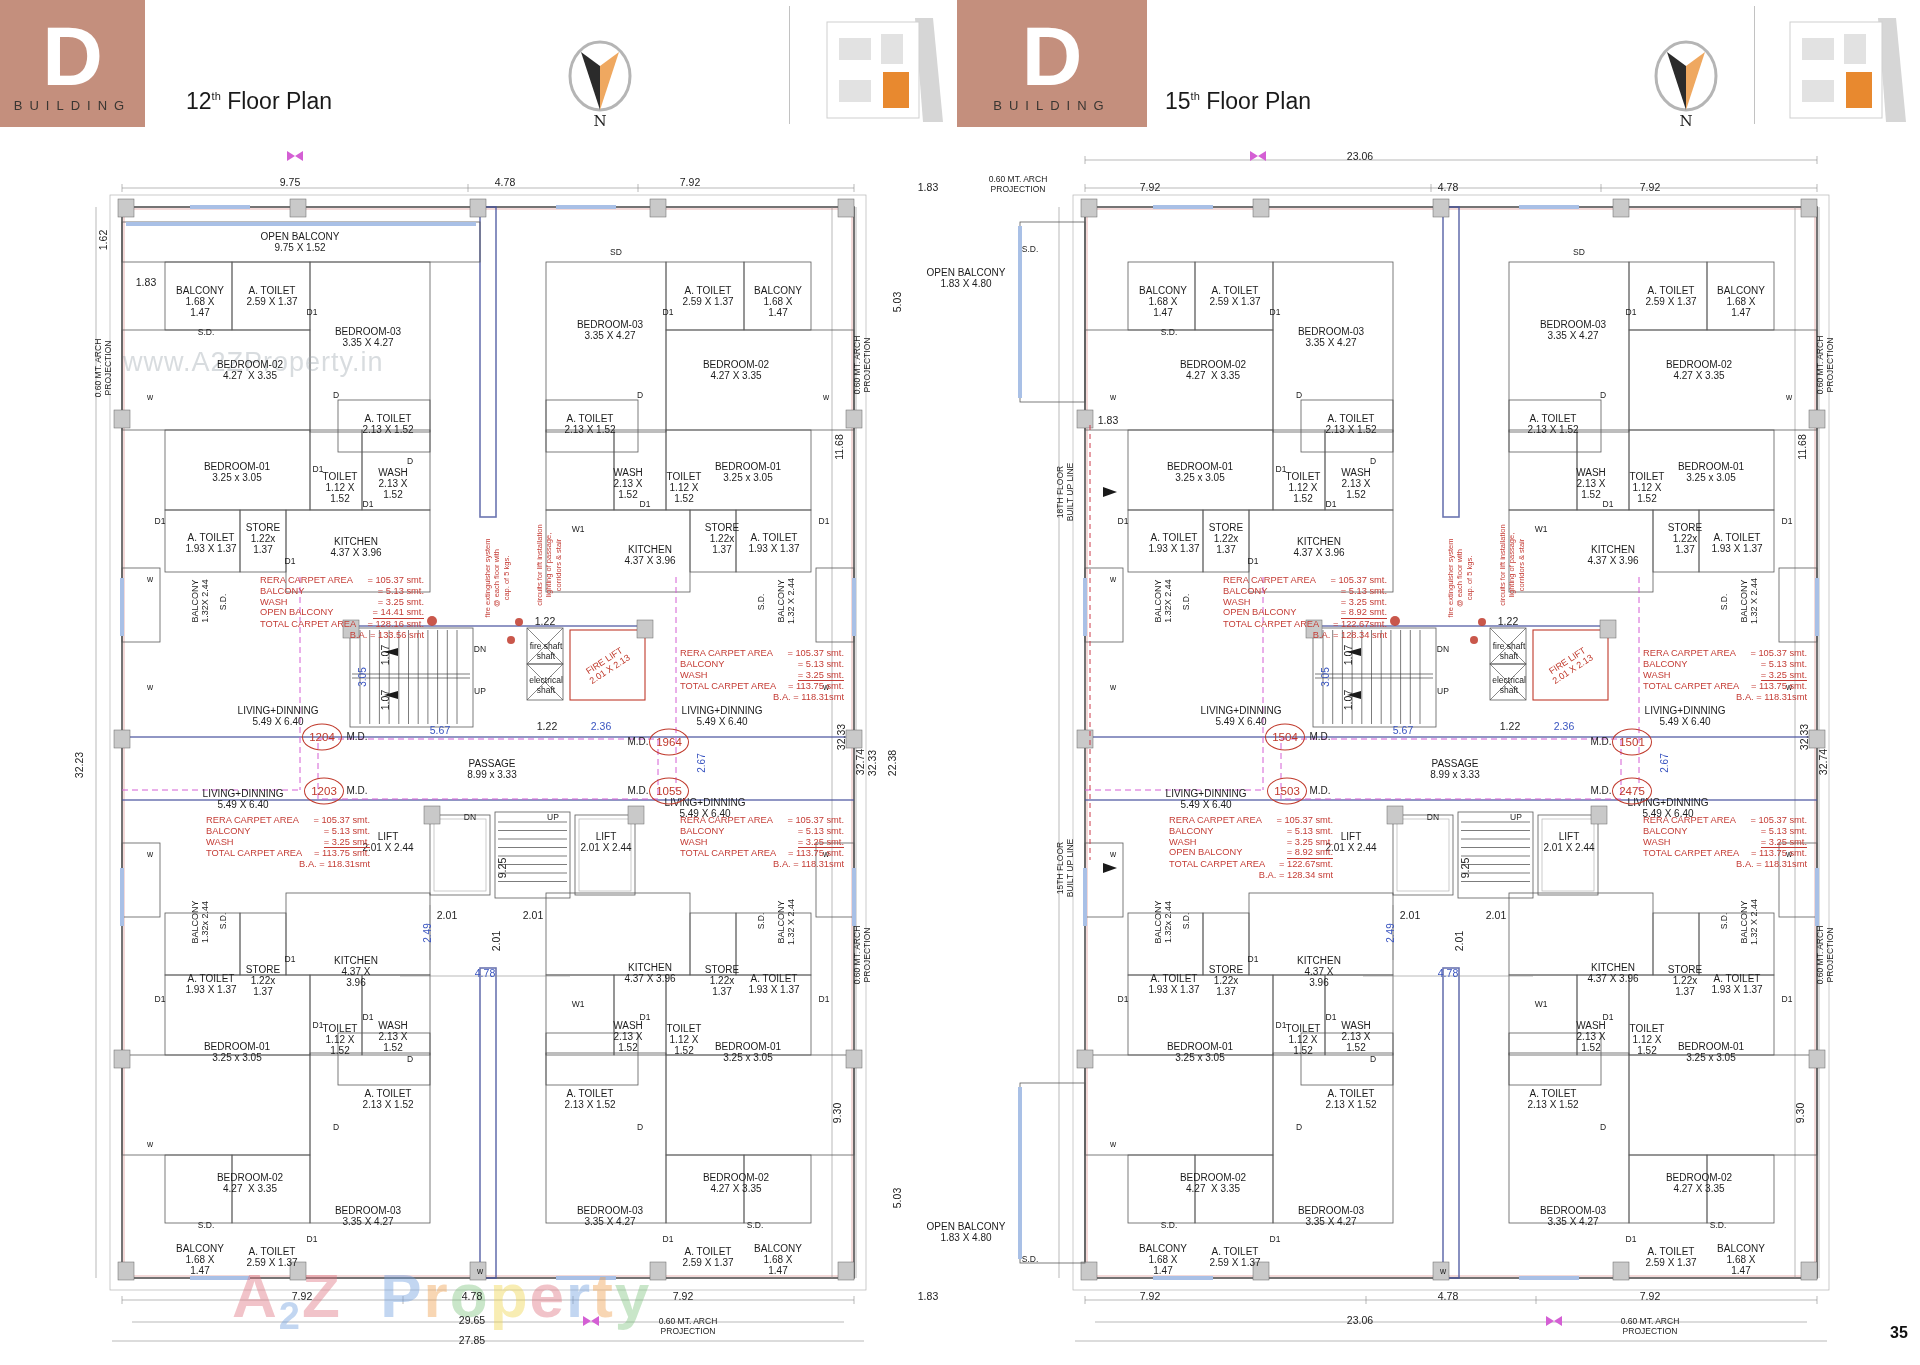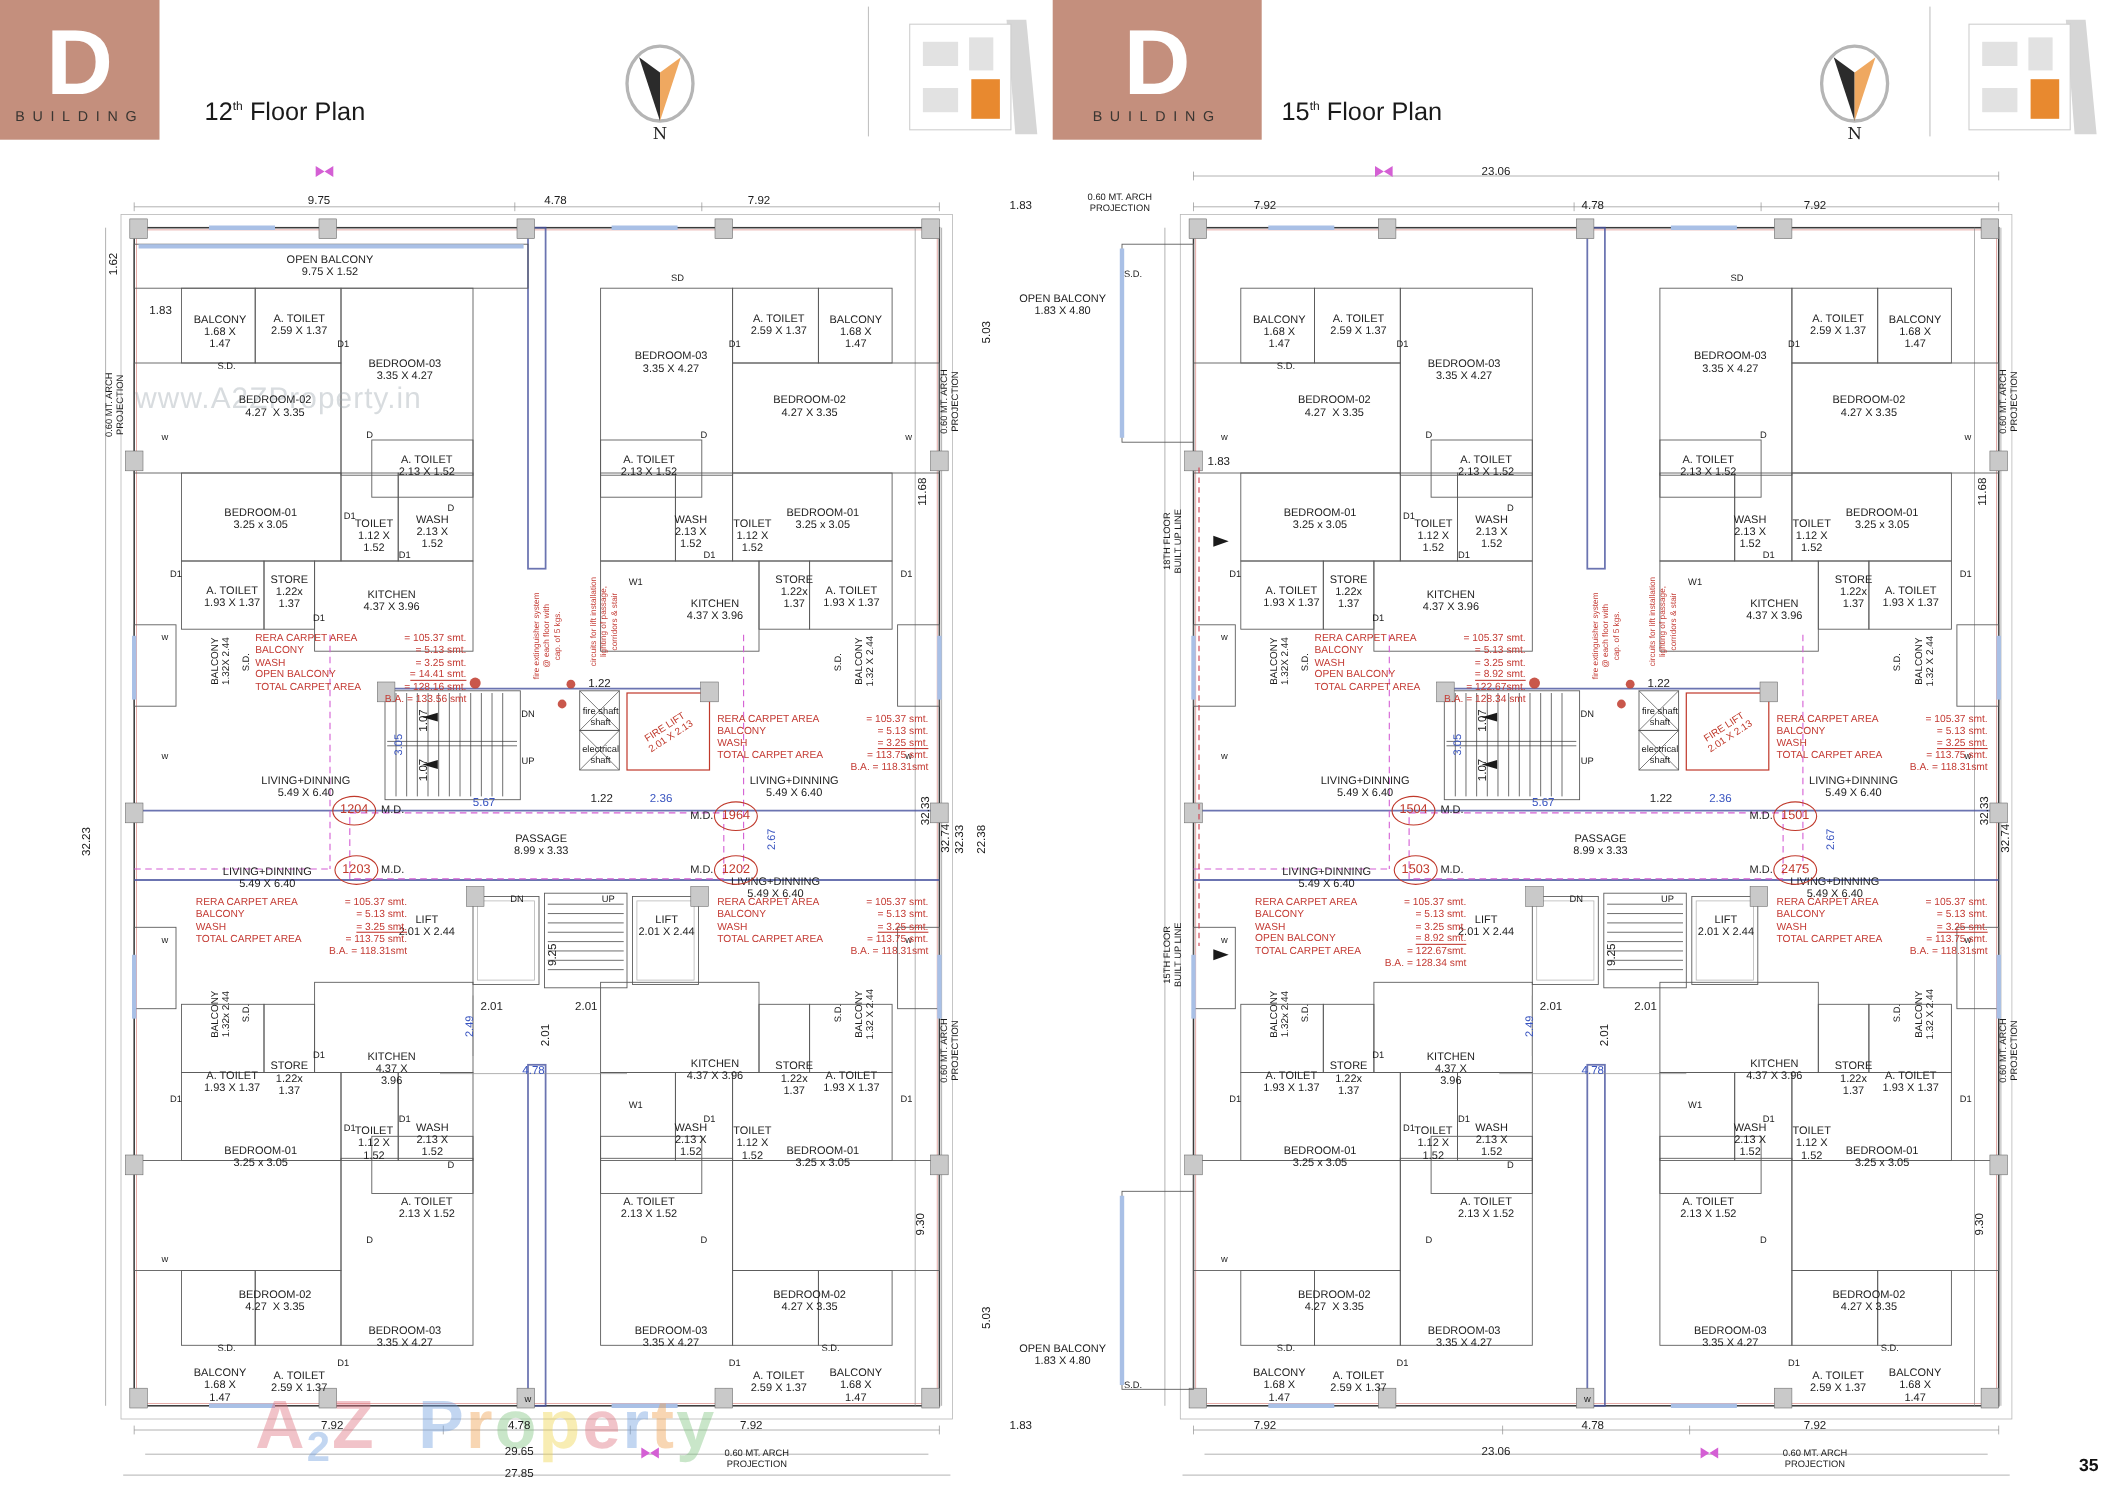--- a/index.html
+++ b/index.html
@@ -43,21 +43,21 @@
   .lb{font-size:10.5px;color:#3a55c0}
   .lbv{font-size:10px;color:#3a55c0;transform:translate(-50%,-50%) rotate(-90deg)}
   .lbkv{font-size:9px;transform:translate(-50%,-50%) rotate(-90deg)}
   .lsv{font-size:8.5px;transform:translate(-50%,-50%) rotate(-90deg)}
   .lrv{font-size:7.5px;color:#c43c35;line-height:1.25;transform:translate(-50%,-50%) rotate(-90deg)}
   .lrrot{font-size:9px;color:#c0392b;transform:translate(-50%,-50%) rotate(-33deg)}
   .ucircle{position:absolute;width:38px;height:25px;border:1.5px solid #c0392b;border-radius:50%;
            color:#c0392b;font-size:11.5px;text-align:center;line-height:24px;
            transform:translate(-50%,-50%);background:transparent;}
   .rera{position:absolute;width:192px;color:#c43c35;font-size:9.3px;line-height:1.16;}
-  .rera .rw{display:flex;justify-content:space-between;}
+  .rera .rw{display:flex;justify-content:space-between;margin-left:28px;}
   .rera .rw span:last-child{text-align:right;}
   .rera .ul span:last-child{border-bottom:1px solid #c43c35;}
   .rera .ba{justify-content:flex-end;}
   
   #wm-top{position:absolute;left:123px;top:347px;font-size:27px;letter-spacing:1px;
           color:#9aa4ac;opacity:.38;}
   #wm-bottom{position:absolute;left:232px;top:1260px;font-size:62px;font-weight:bold;
              letter-spacing:2px;opacity:.42;}
   #wm-bottom span{display:inline-block;}
   #wm-bottom .sub{font-size:38px;transform:translateY(12px);}
@@ -661,21 +661,21 @@
       <div class="pl ld" style="left: 302px; top: 1297px;">7.92</div>
       <div class="pl ld" style="left: 472px; top: 1297px;">4.78</div>
       <div class="pl ld" style="left: 683px; top: 1297px;">7.92</div>
       <div class="pl ld" style="left: 472px; top: 1321px;">29.65</div>
       <div class="pl ld" style="left: 472px; top: 1341px;">27.85</div>
       <div class="pl ld2" style="left: 688px; top: 1326px;">0.60 MT. ARCH
 PROJECTION</div>
       <div class="ucircle" style="left: 322px; top: 737px;">1204</div>
       <div class="ucircle" style="left: 669px; top: 742px;">1964</div>
       <div class="ucircle" style="left: 324px; top: 791px;">1203</div>
-      <div class="ucircle" style="left: 669px; top: 791px;">1202</div>
+      <div class="ucircle" style="left: 669px; top: 791px;">1055</div>
       <div class="rera" style="left: 232px; top: 575px;">
         <div class="rw">
           <span>RERA CARPET AREA</span>
           <span>=  105.37 smt.</span>
         </div>
         <div class="rw">
           <span>BALCONY</span>
           <span>=  5.13 smt.</span>
         </div>
         <div class="rw">

